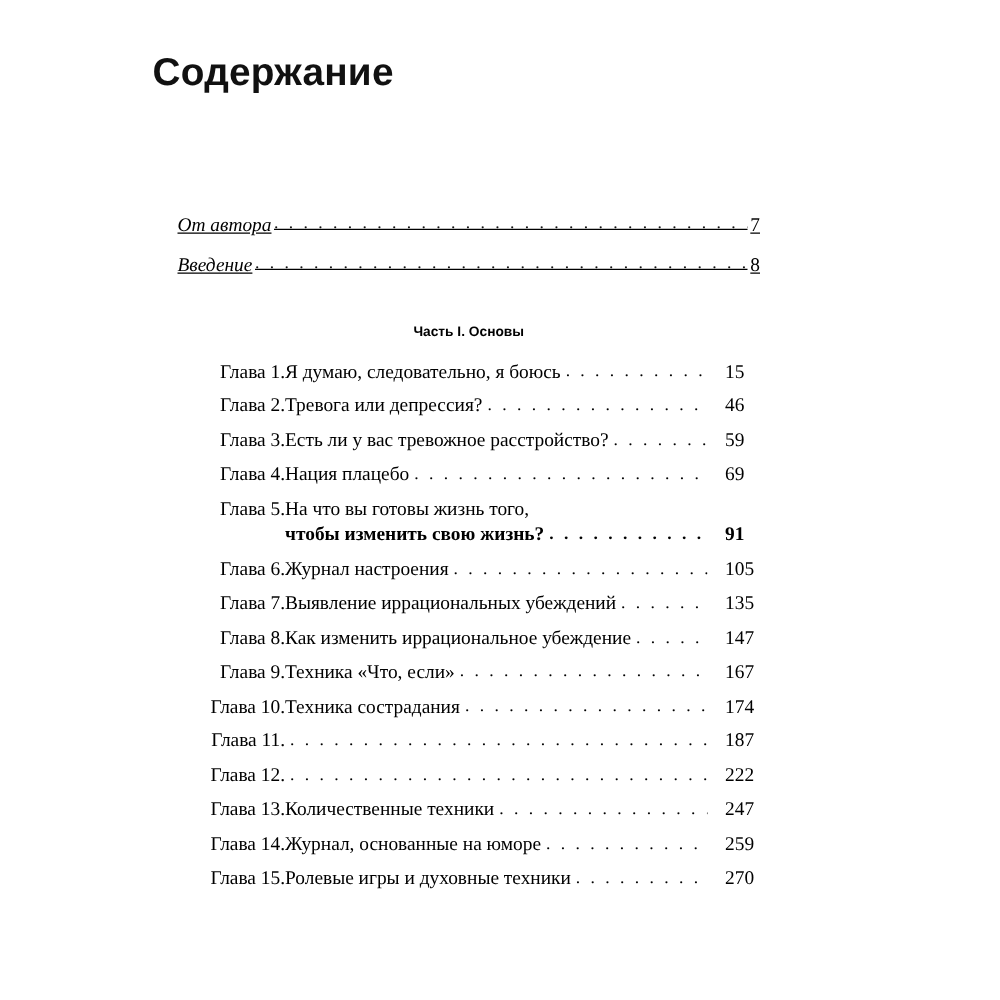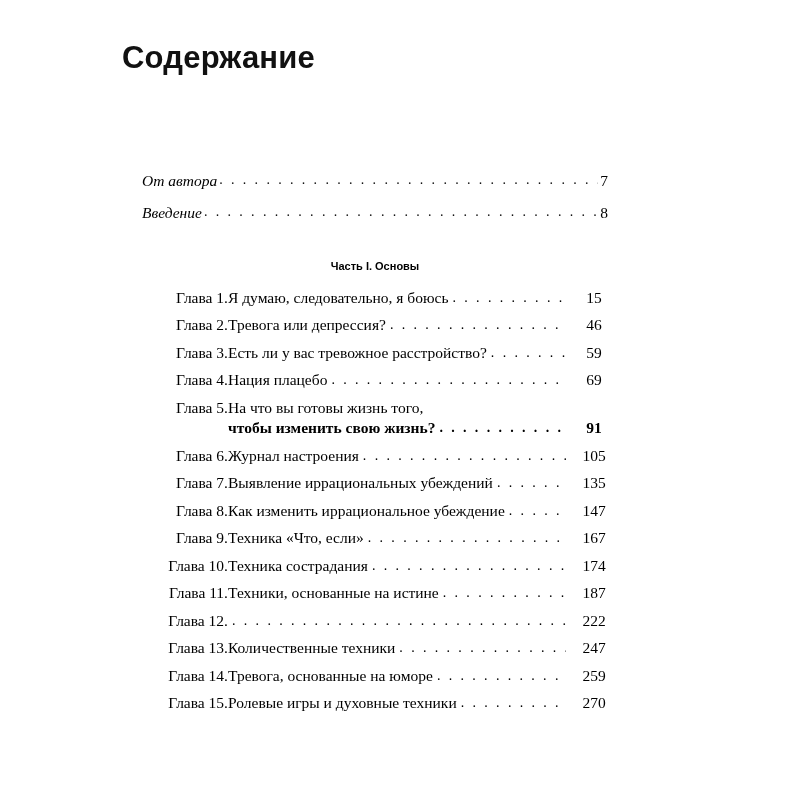--- a/index.html
+++ b/index.html
@@ -33,25 +33,26 @@
   .toc-body {
     position: absolute;
     left: 142px;
     top: 172px;
     width: 476px;
   }
 
   
   .front-row {
     display: flex;
-    align-items: center;
+    align-items: flex-start;
     font-style: italic;
     font-size: 15.5px;
     margin-bottom: 14px;
     width: 466px;
+    text-decoration: underline;
   }
   .front-row .fm-label {
     white-space: nowrap;
   }
   .front-row .leader {
     flex: 1 1 auto;
     overflow: hidden;
     white-space: nowrap;
     margin: 0 2px;
     font-style: normal;
@@ -111,21 +112,21 @@
     overflow: hidden;
     white-space: nowrap;
     letter-spacing: 2.4px;
     font-size: 14px;
     margin: 0 3px 0 4px;
     transform: translateY(-1px);
   }
   .chap-page {
     flex: 0 0 auto;
     white-space: nowrap;
-    text-align: center;
+    text-align: left;
     min-width: 28px;
     margin-left: 11px;
   }
 
   
   .chap-row.two-line {
     flex-wrap: wrap;
     margin-bottom: 7px;
   }
   .chap-row.two-line .line1 {
@@ -253,21 +254,20 @@
       <span class="chap-mid">
         <span class="chap-title">Техника сострадания</span>
         <span class="leader-dots">. . . . . . . . . . . . . . . . . . . . . . . . . . . . . . . . . . . . . . . . . . . . . . . . . . . . . . . . . . . . . . . . . . . . . . .</span>
       </span>
       <span class="chap-page">174</span>
     </div>
 
     <div class="chap-row">
       <span class="chap-num">Глава 11.</span>
       <span class="chap-mid">
-        <span class="chap-title">Техники, основанные на истине</span>
         <span class="leader-dots">. . . . . . . . . . . . . . . . . . . . . . . . . . . . . . . . . . . . . . . . . . . . . . . . . . . . . . . . . . . . . . . . . . . . . . .</span>
       </span>
       <span class="chap-page">187</span>
     </div>
 
     <div class="chap-row">
       <span class="chap-num">Глава 12.</span>
       <span class="chap-mid">
         <span class="leader-dots">. . . . . . . . . . . . . . . . . . . . . . . . . . . . . . . . . . . . . . . . . . . . . . . . . . . . . . . . . . . . . . . . . . . . . . .</span>
       </span>
@@ -279,21 +279,21 @@
       <span class="chap-mid">
         <span class="chap-title">Количественные техники</span>
         <span class="leader-dots">. . . . . . . . . . . . . . . . . . . . . . . . . . . . . . . . . . . . . . . . . . . . . . . . . . . . . . . . . . . . . . . . . . . . . . .</span>
       </span>
       <span class="chap-page">247</span>
     </div>
 
     <div class="chap-row">
       <span class="chap-num">Глава 14.</span>
       <span class="chap-mid">
-        <span class="chap-title">Тревога, основанные на юморе</span>
+        <span class="chap-title">Журнал, основанные на юморе</span>
         <span class="leader-dots">. . . . . . . . . . . . . . . . . . . . . . . . . . . . . . . . . . . . . . . . . . . . . . . . . . . . . . . . . . . . . . . . . . . . . . .</span>
       </span>
       <span class="chap-page">259</span>
     </div>
 
     <div class="chap-row">
       <span class="chap-num">Глава 15.</span>
       <span class="chap-mid">
         <span class="chap-title">Ролевые игры и духовные техники</span>
         <span class="leader-dots">. . . . . . . . . . . . . . . . . . . . . . . . . . . . . . . . . . . . . . . . . . . . . . . . . . . . . . . . . . . . . . . . . . . . . . .</span>

